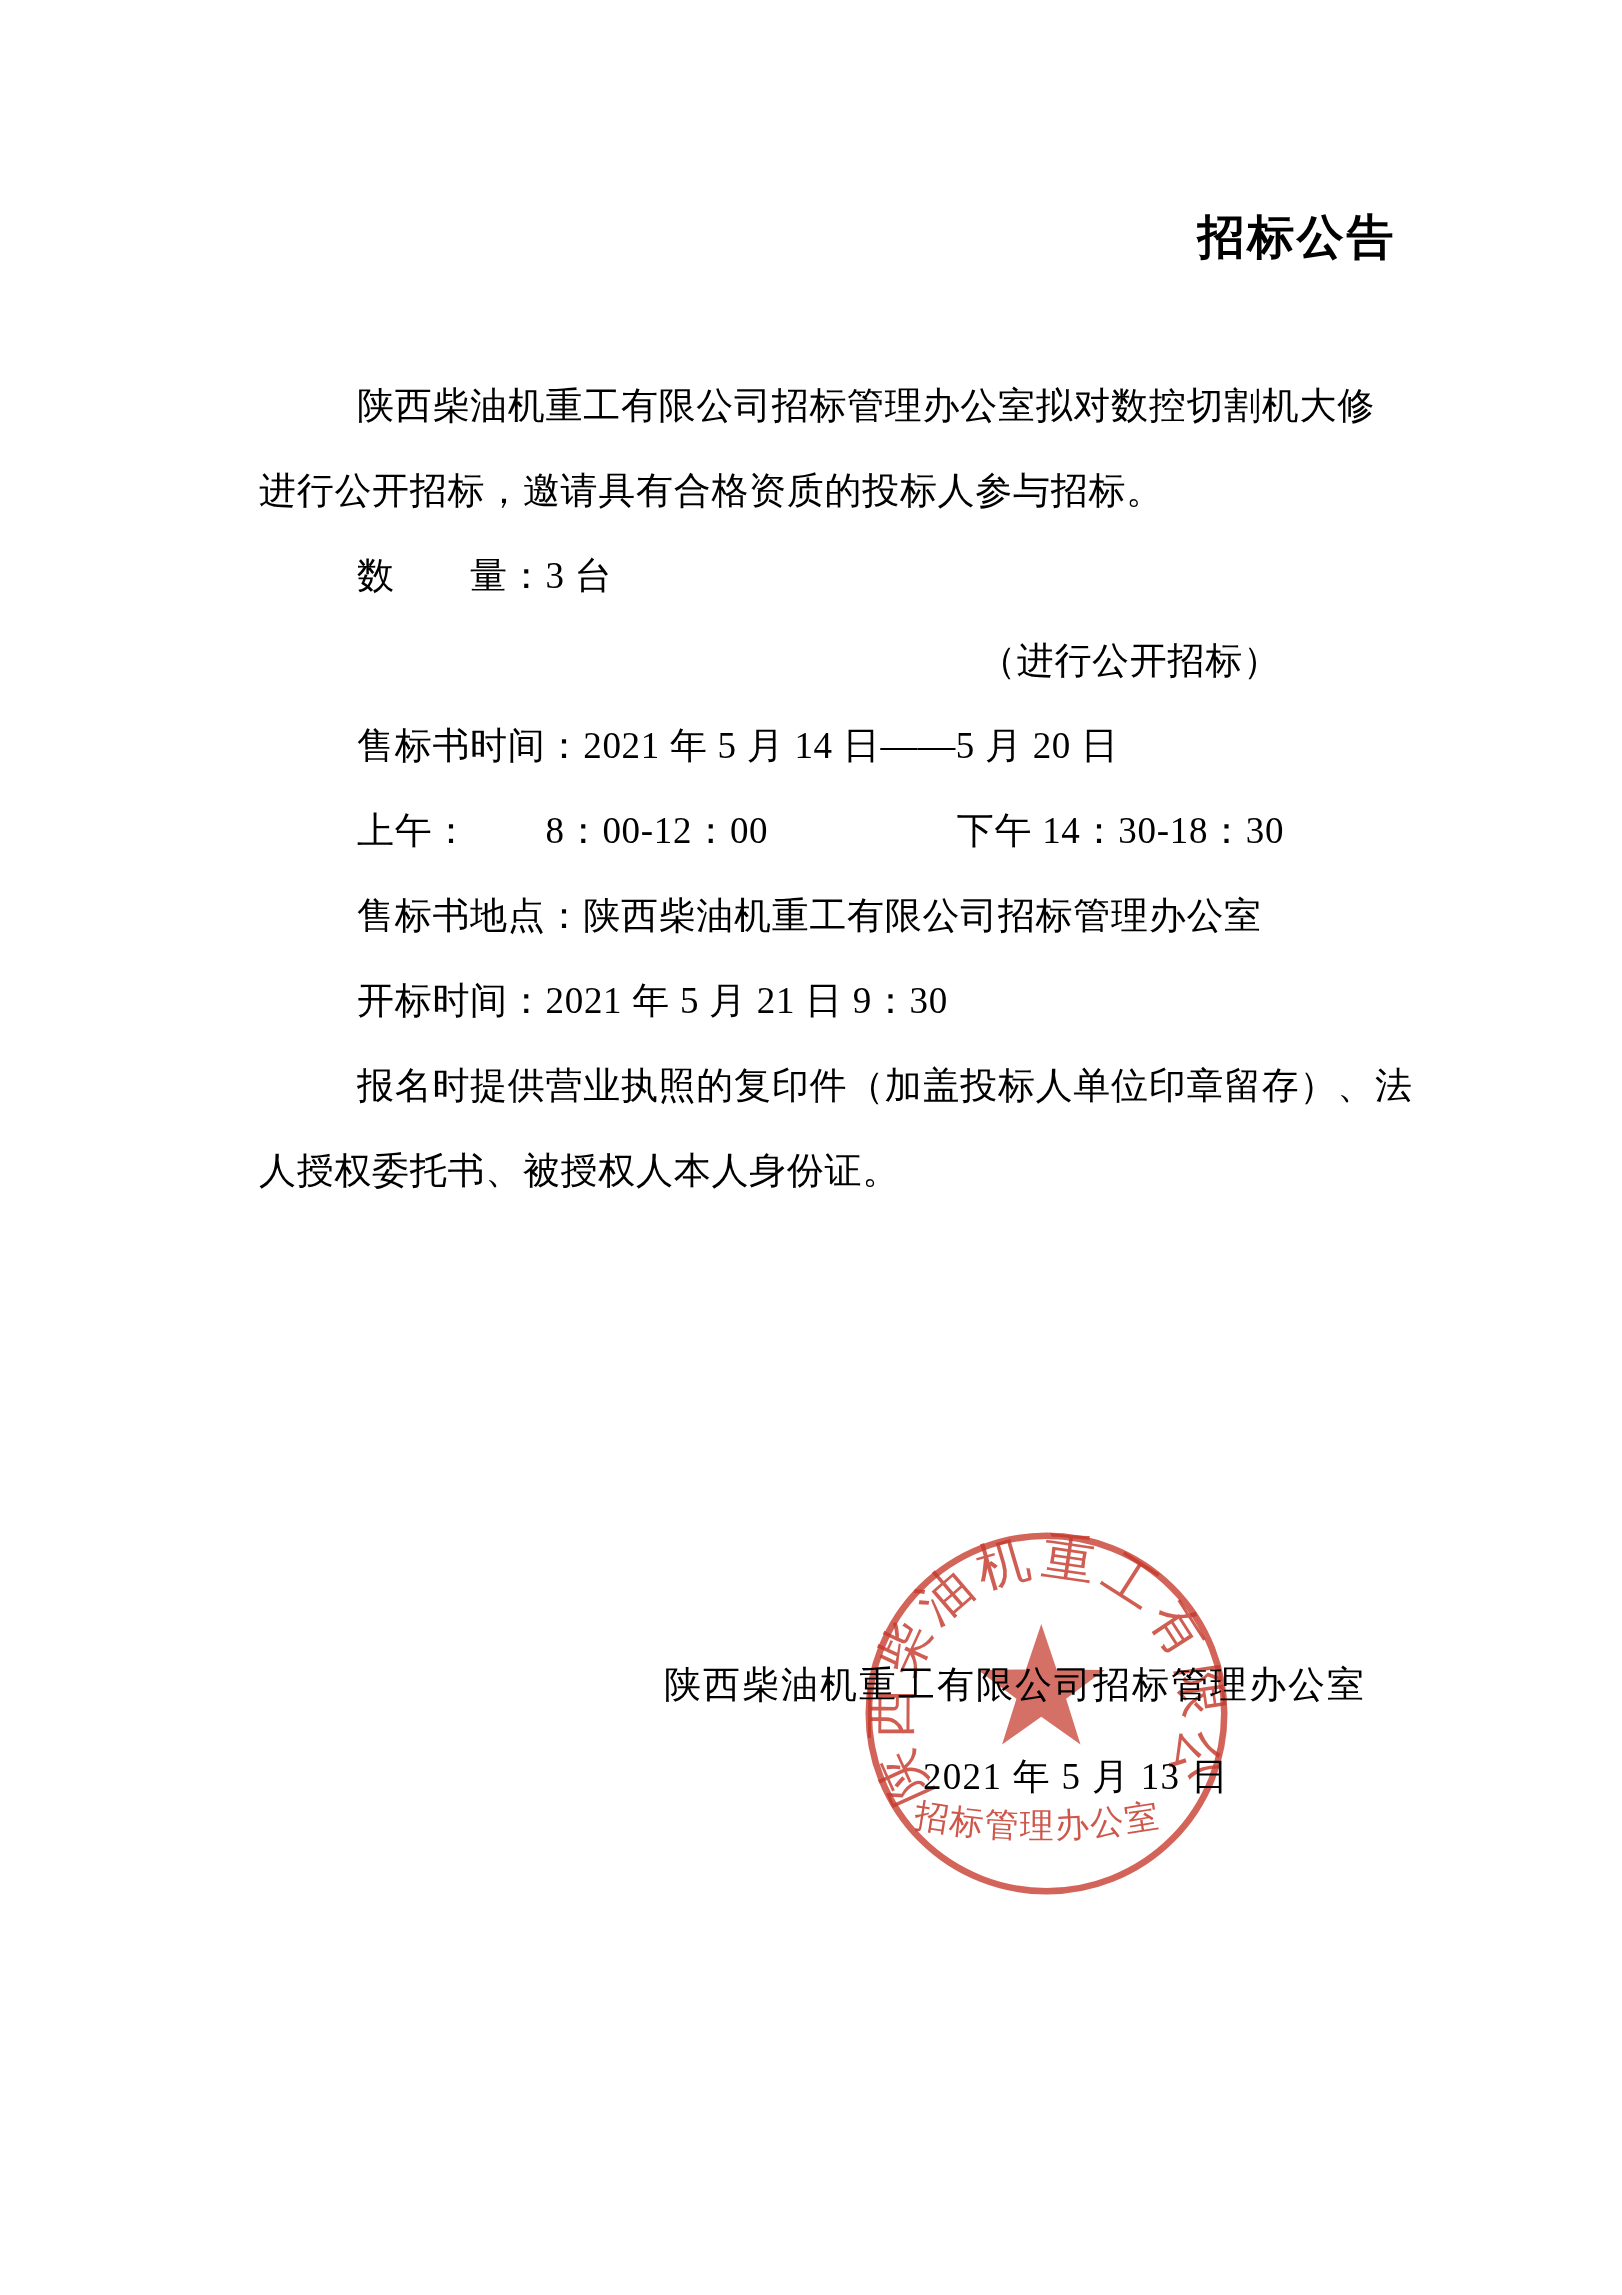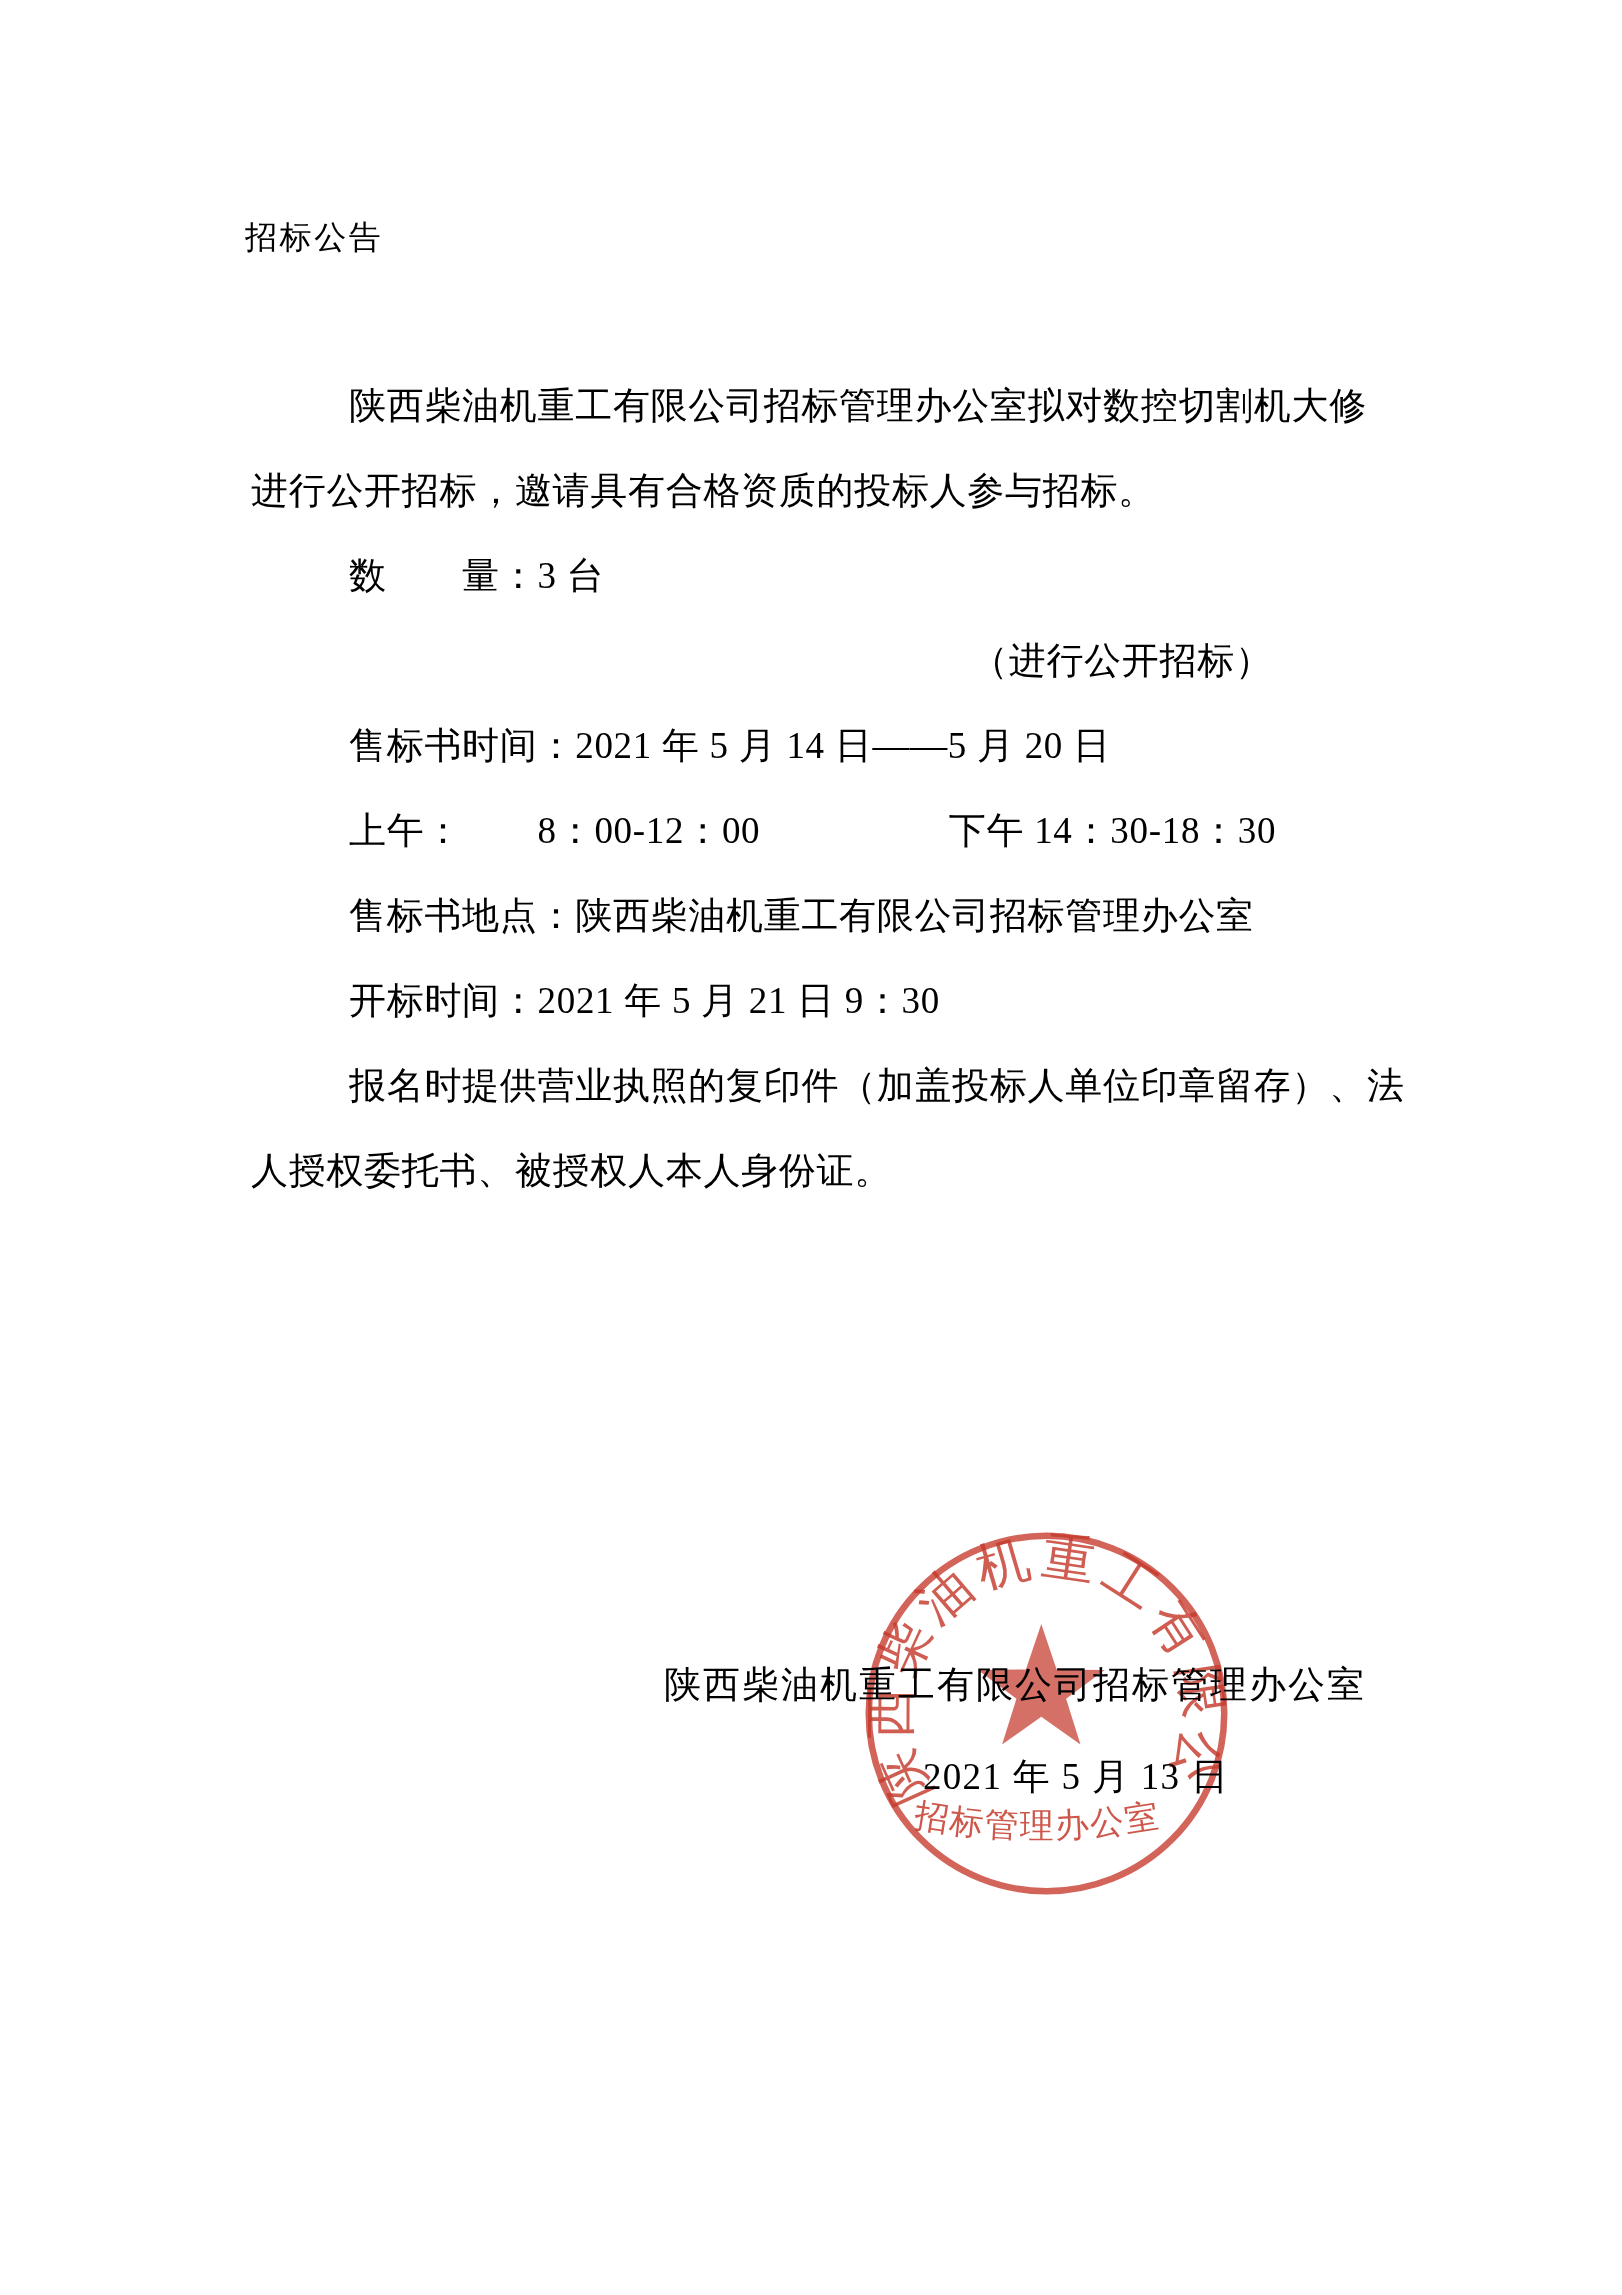--- a/index.html
+++ b/index.html
@@ -16,29 +16,29 @@
     font-family: "Liberation Serif", "DejaVu Serif", serif;
     color: #000000;
   }
   .doc-title {
     position: absolute;
     left: 245px;
     width: 1151px;
     top: 208px;
     height: 58px;
     line-height: 58px;
-    text-align: left;
-    font-size: 32px;
-    font-weight: normal;
+    text-align: right;
+    font-size: 47px;
+    font-weight: bold;
     letter-spacing: 2.6px;
     white-space: pre;
   }
   .doc-body {
     position: absolute;
-    left: 251px;
+    left: 259px;
     top: 363px;
     width: 1153px;
     font-size: 37px;
     letter-spacing: 0.7px;
   }
   .doc-line {
     height: 85px;
     line-height: 85px;
     white-space: pre;
   }

